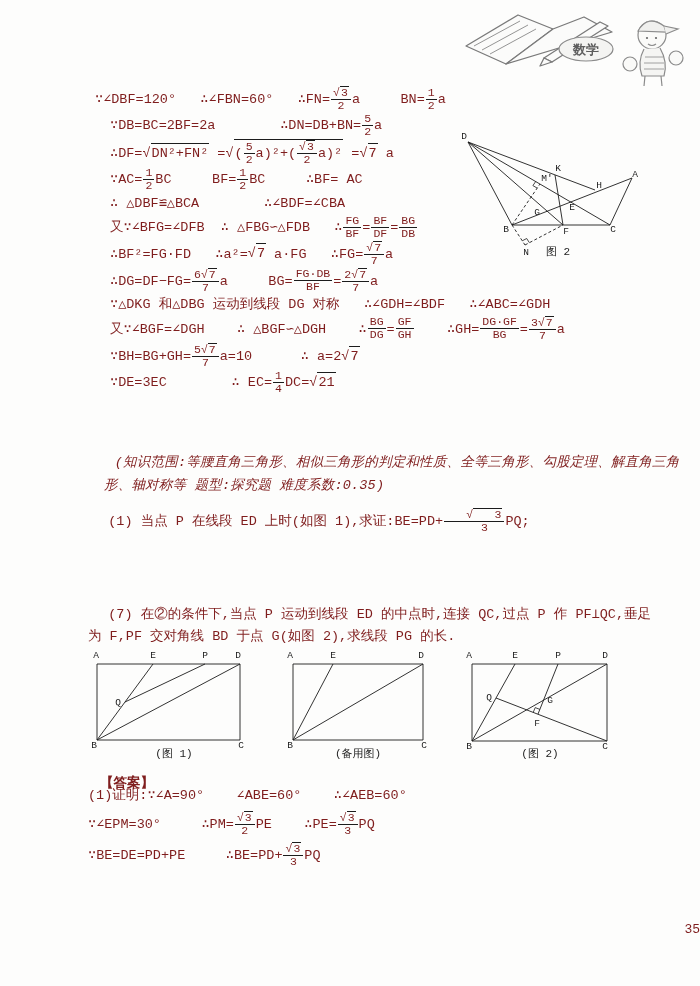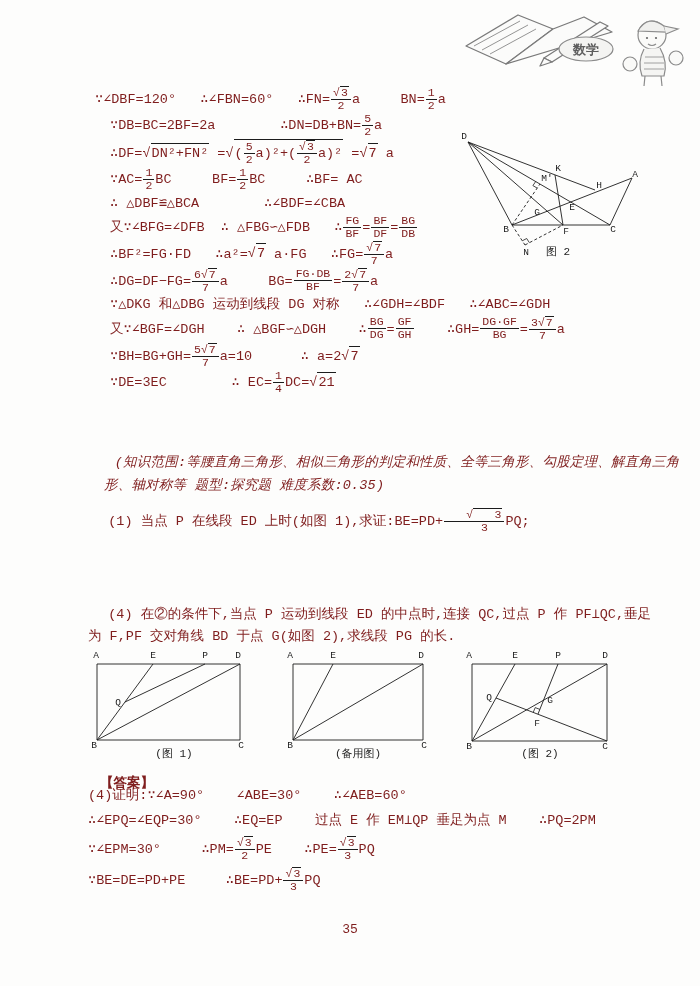--- a/index.html
+++ b/index.html
@@ -21,21 +21,21 @@
   .knowledge{left:88px;top:436px;width:576px;margin:16px;text-indent:0.8em;
              font-style:italic;line-height:1.7;letter-spacing:0.2px;}
   .para{margin:0;line-height:1.62;width:576px;left:88px;}
   .intro{top:479px;text-indent:0.8em;}
   .q1{top:508px;text-indent:1.5em;}
   .q2{top:560px;text-indent:1.5em;}
   .q3{top:604px;text-indent:1.5em;}
   .ans-title{left:88px;top:762px;margin:12px;font-weight:bold;}
   .ans{left:88px;top:786px;width:580px;}
   .ans .math-line{margin-bottom:5px;}
-  .pagenum{left:0;top:922px;width:700px;text-align:center;font-size:13px;}
+  .pagenum{left:0;top:922px;width:700px;text-align:right;font-size:13px;}
   
   .figure svg{display:block;}
   .fig-top{left:443px;top:128px;}
   .fig1{left:90px;top:648px;}
   .figbk{left:278px;top:648px;}
   .fig2b{left:458px;top:648px;}
   .header-art{left:452px;top:2px;}
 </style>
 </head>
 <body>
@@ -108,21 +108,21 @@
         <text x="123" y="106" text-anchor="middle" font-size="9.5" fill="#1c1c1c">F</text>
         <text x="170" y="104" text-anchor="middle" font-size="9.5" fill="#1c1c1c">C</text>
         <text x="83" y="127" text-anchor="middle" font-size="9.5" fill="#1c1c1c">N</text>
         <text x="115" y="127" text-anchor="middle" font-size="11" fill="#1c1c1c">图 2</text>
       </svg>
     </div>
 
   <p class="abs knowledge">(知识范围:等腰直角三角形、相似三角形的判定和性质、全等三角形、勾股定理、解直角三角形、轴对称等   题型:探究题   难度系数:0.35)</p>
 
   <p class="abs para q1 math-line">(1) 当点 P 在线段 ED 上时(如图 1),求证:BE=PD+<span class="frac"><span class="num"><span class="sqrt">√<span class="rad">3</span></span></span><span class="den">3</span></span>PQ;</p>
-  <p class="abs para q3">(4) 在②的条件下,当点 P 运动到线段 ED 的中点时,连接 QC,过点 P 作 PF⊥QC,垂足为 F,PF 交对角线 BD 于点 G(如图 2),求线段 PG 的长.</p>
+  <p class="abs para q3">(7) 在②的条件下,当点 P 运动到线段 ED 的中点时,连接 QC,过点 P 作 PF⊥QC,垂足为 F,PF 交对角线 BD 于点 G(如图 2),求线段 PG 的长.</p>
 
   <div class="abs figure fig1">
       <svg width="168" height="112" viewBox="0 0 168 112">
         <line x1="7" y1="16" x2="150" y2="16" stroke="#1c1c1c" stroke-width="0.9"></line>
         <line x1="150" y1="16" x2="150" y2="92" stroke="#1c1c1c" stroke-width="0.9"></line>
         <line x1="7" y1="92" x2="150" y2="92" stroke="#1c1c1c" stroke-width="0.9"></line>
         <line x1="7" y1="16" x2="7" y2="92" stroke="#1c1c1c" stroke-width="0.9"></line>
         <line x1="7" y1="92" x2="63" y2="16" stroke="#1c1c1c" stroke-width="0.9"></line>
         <line x1="7" y1="92" x2="150" y2="16" stroke="#1c1c1c" stroke-width="0.9"></line>
         <line x1="115" y1="16" x2="35" y2="54" stroke="#1c1c1c" stroke-width="0.9"></line>
@@ -171,20 +171,19 @@
         <text x="147" y="101" text-anchor="middle" font-size="9.5" fill="#1c1c1c">C</text>
         <text x="31" y="52" text-anchor="middle" font-size="9.5" fill="#1c1c1c">Q</text>
         <text x="92" y="55" text-anchor="middle" font-size="9.5" fill="#1c1c1c">G</text>
         <text x="79" y="78" text-anchor="middle" font-size="9.5" fill="#1c1c1c">F</text>
         <text x="82" y="109" text-anchor="middle" font-size="11" fill="#1c1c1c">(图 2)</text>
       </svg>
     </div>
 
   <p class="abs ans-title">【答案】</p>
   <section class="abs ans">
-      <div class="math-line">(4)证明:∵∠A=90°    ∠ABE=30°    ∴∠AEB=60°</div>
-      <div class="math-line">∴∠EPQ=∠EQP=30°    ∴EQ=EP    过点 E 作 EM⊥QP 垂足为点 M    ∴PQ=2PM</div>
+      <div class="math-line">(1)证明:∵∠A=90°    ∠ABE=60°    ∴∠AEB=60°</div>
       <div class="math-line">∵∠EPM=30°     ∴PM=<span class="frac"><span class="num"><span class="sqrt">√<span class="rad">3</span></span></span><span class="den">2</span></span>PE    ∴PE=<span class="frac"><span class="num"><span class="sqrt">√<span class="rad">3</span></span></span><span class="den">3</span></span>PQ</div>
       <div class="math-line">∵BE=DE=PD+PE     ∴BE=PD+<span class="frac"><span class="num"><span class="sqrt">√<span class="rad">3</span></span></span><span class="den">3</span></span>PQ</div>
     </section>
 
   <div class="abs pagenum">35</div>
 </div>
 
 </body></html>

